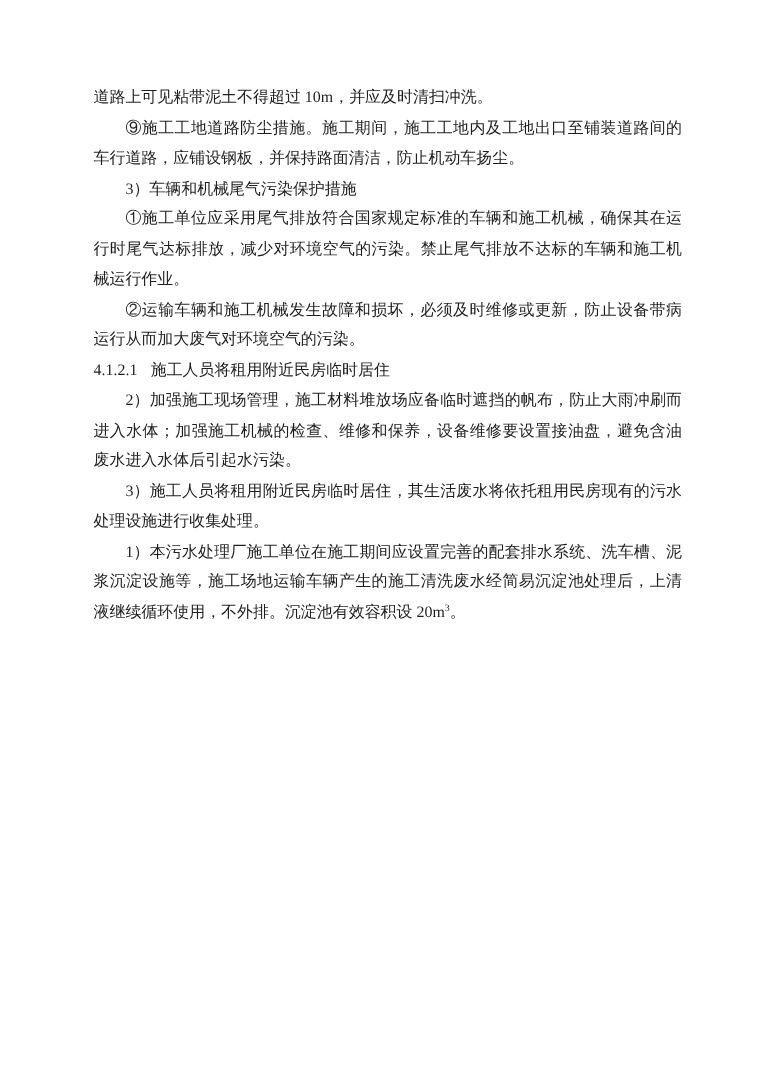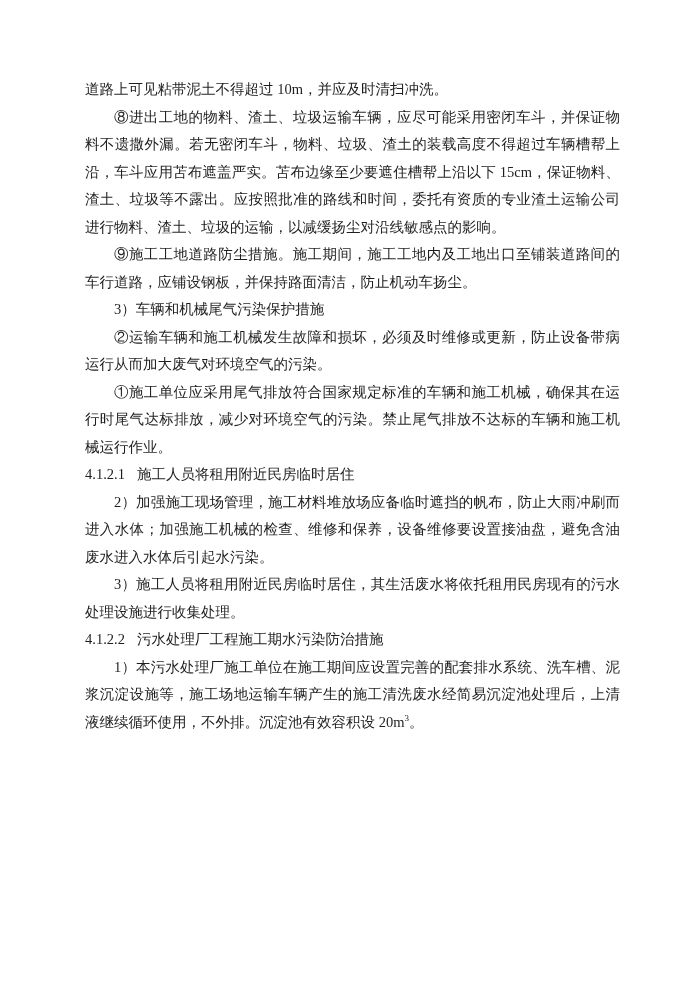--- a/index.html
+++ b/index.html
@@ -63,39 +63,37 @@
   }
 </style>
 </head>
 <body>
 
 <div class="sheet">
   <div class="body-text">
 
     <p class="para">道路上可见粘带泥土不得超过 10m，并应及时清扫冲洗。</p>
 
-    <p class="para indent">⑧进出工地的物料、渣土、垃圾运输车辆，应尽可能采用密闭车斗，并保证物料不遗撒外漏。若无密闭车斗，物料、垃圾、渣土的装载高度不得超过车辆槽帮上沿，车斗应用苫布遮盖严实。苫布边缘至少要遮住槽帮上沿以下 15cm，保证物料、渣土、垃圾等不露出。应按照批准的路线和时间，委托有资质的专业渣土运输公司进行物料、渣土、垃圾的运输，以减缓扬尘对沿线敏感点的影响。</p>
 
     <p class="para indent">⑨施工工地道路防尘措施。施工期间，施工工地内及工地出口至铺装道路间的车行道路，应铺设钢板，并保持路面清洁，防止机动车扬尘。</p>
 
     <p class="para indent">3）车辆和机械尾气污染保护措施</p>
 
+    <p class="para indent">①施工单位应采用尾气排放符合国家规定标准的车辆和施工机械，确保其在运行时尾气达标排放，减少对环境空气的污染。禁止尾气排放不达标的车辆和施工机械运行作业。</p>
+
     <p class="para indent">②运输车辆和施工机械发生故障和损坏，必须及时维修或更新，防止设备带病运行从而加大废气对环境空气的污染。</p>
-
-    <p class="para indent">①施工单位应采用尾气排放符合国家规定标准的车辆和施工机械，确保其在运行时尾气达标排放，减少对环境空气的污染。禁止尾气排放不达标的车辆和施工机械运行作业。</p>
 
 
     <p class="heading"><span class="h-num">4.1.2.1</span><span class="h-title">施工人员将租用附近民房临时居住</span></p>
 
 
     <p class="para indent">2）加强施工现场管理，施工材料堆放场应备临时遮挡的帆布，防止大雨冲刷而进入水体；加强施工机械的检查、维修和保养，设备维修要设置接油盘，避免含油废水进入水体后引起水污染。</p>
 
     <p class="para indent">3）施工人员将租用附近民房临时居住，其生活废水将依托租用民房现有的污水处理设施进行收集处理。</p>
 
-    <p class="heading"><span class="h-num">4.1.2.2</span><span class="h-title">污水处理厂工程施工期水污染防治措施</span></p>
 
     <p class="para indent"><span>1）本污水处理厂施工单位在施工期间应设置完善的配套排水系统、洗车槽、泥浆沉淀设施等，施工场地运输车辆产生的施工清洗废水经简易沉淀池处理后，上清液继续循环使用，不外排。沉淀池有效容积设 20m</span><sup class="vol-sup">3</sup><span>。</span></p>
 
 
 
   </div>
 
   <div class="footer">
     <span class="page-num">60</span>
   </div>

